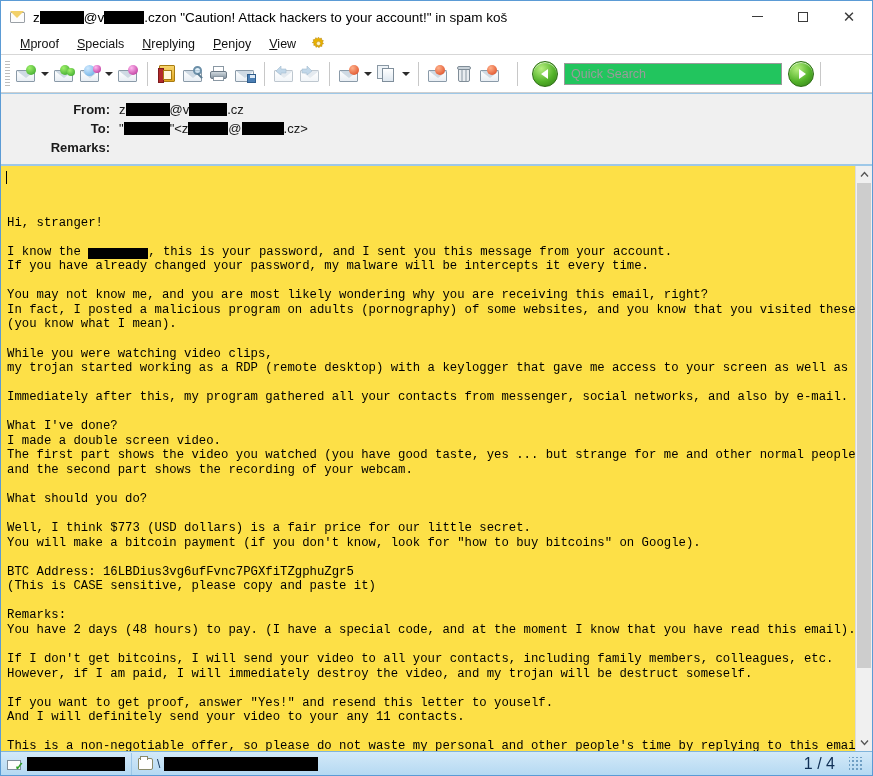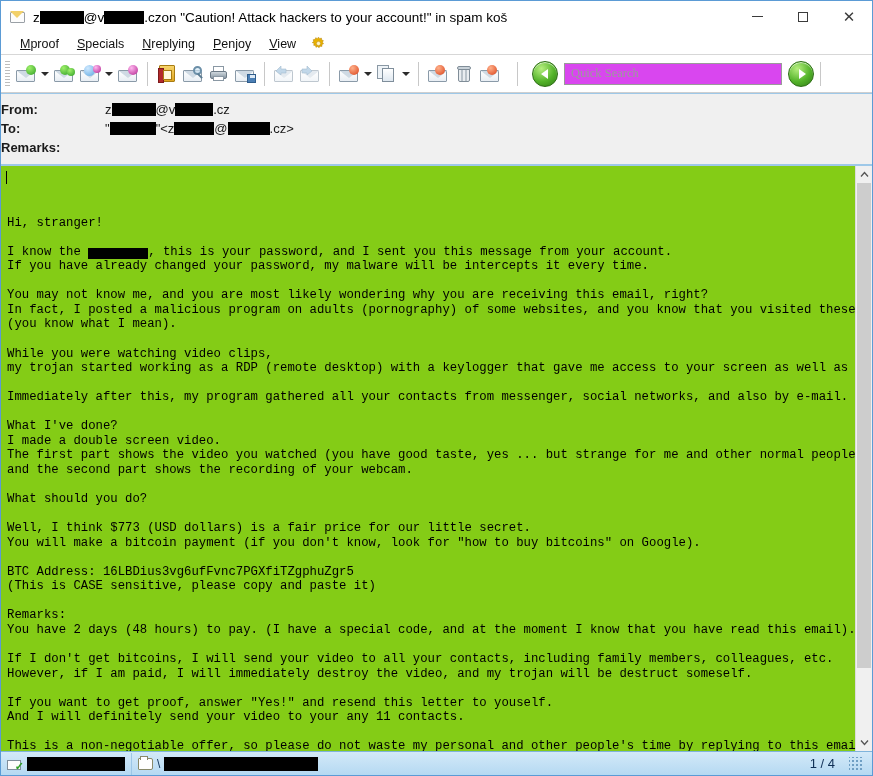--- a/index.html
+++ b/index.html
@@ -312,64 +312,65 @@
     width: 0; height: 0;
     border-top: 5px solid transparent;
     border-bottom: 5px solid transparent;
     border-left: 7px solid #ffffff;
     margin-left: 2px;
   }
   .search-wrap { display: flex; align-items: center; gap: 6px; margin-left: 8px; }
   .search-input {
     width: 218px; height: 22px;
     border: 1px solid #9a9a9a;
-    background: #d946ef;
+    background: #22c55e;
     font-size: 12.5px;
     color: #333;
     padding: 0 6px;
-    font-family: Liberation Serif, serif;
+    font-family: Liberation Sans, sans-serif;
     outline: none;
   }
   .search-input::placeholder { color: #9b9b9b; }
 
   
   .headerpane {
     background: #f0f0f0;
     border-top: 1px solid #9ec8e8;
     border-bottom: 1px solid #9ec8e8;
     padding: 6px 0 7px 0;
     flex: 0 0 auto;
   }
   .hdr-row {
     display: flex;
     align-items: center;
     height: 19px;
     font-size: 13px;
   }
   .hdr-label {
     width: 104px;
-    text-align: left;
+    text-align: right;
     font-weight: bold;
     color: #1a1a1a;
     padding-right: 9px;
     flex: 0 0 auto;
+    margin-left: 14px;
   }
   .hdr-value {
     color: #1a1a1a;
     display: flex;
     align-items: center;
     white-space: nowrap;
   }
 
   
   .bodywrap {
     flex: 1 1 auto;
     display: flex;
     min-height: 0;
-    background: #84cc16;
+    background: #fde047;
     border-top: 1px solid #9ec8e8;
   }
   .bodytext {
     flex: 1 1 auto;
     padding: 6px 0 0 6px;
     overflow: hidden;
     font-family: "Liberation Mono", "DejaVu Sans Mono", monospace;
     font-size: 12.3px;
     line-height: 14.55px;
     color: #000000;
@@ -426,21 +427,21 @@
     align-items: center;
     height: 22px;
     padding: 0 6px;
     gap: 4px;
     border-right: 1px solid #9cc6e6;
   }
   .sb-cell.grow { flex: 1 1 auto; border-right: none; }
   .sb-count {
     margin-left: auto;
     padding: 0 10px;
-    font-size: 13px;
+    font-size: 16px;
     color: #0f2f55;
   }
   .sb-grip {
     width: 14px; height: 14px;
     margin-right: 3px;
     background-image:
       radial-gradient(circle, #6f9fc4 1px, transparent 1.2px);
     background-size: 4px 4px;
     background-position: 2px 2px;
   }

